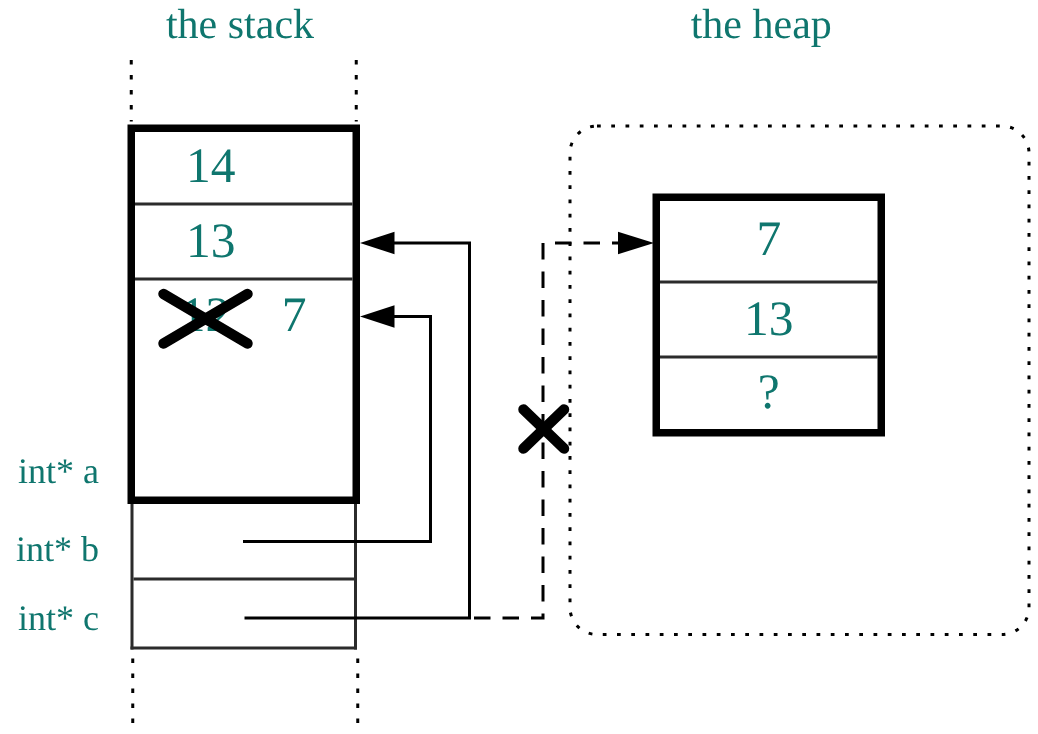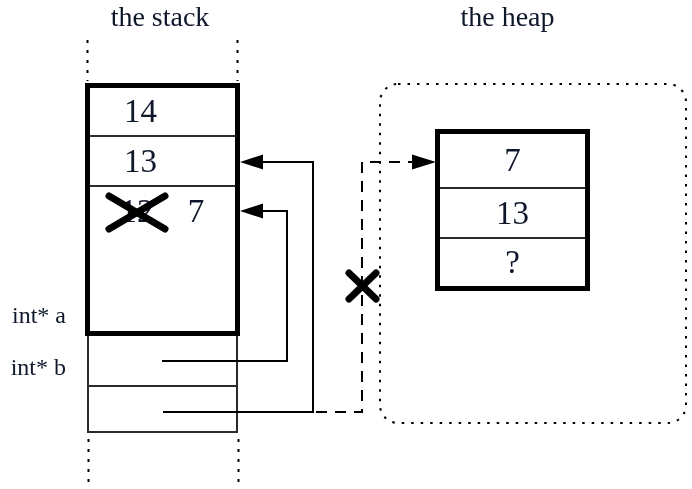--- a/index.html
+++ b/index.html
@@ -3,21 +3,21 @@
 <meta charset="utf-8">
 <style>
   * { margin: 0; padding: 0; box-sizing: border-box; }
   html, body { background: #ffffff; }
   .canvas {
     position: relative;
     width: 692px;
     height: 489px;
     background: #ffffff;
     font-family: "Liberation Serif", "DejaVu Serif", serif;
-    color: #0f172a;
+    color: #0f766e;
     overflow: hidden;
   }
   .title {
     position: absolute;
     top: 1px;
     font-size: 28px;
     text-align: center;
     white-space: nowrap;
   }
   .title-stack { left: 85px; width: 150px; }
@@ -123,20 +123,21 @@
       <span class="new-val">7</span>
     </div>
   </div>
 
   <div class="ext-cells">
     <div class="ext-divider"></div>
   </div>
 
   <div class="ptr-label lbl-a">int* a</div>
   <div class="ptr-label lbl-b">int* b</div>
+  <div class="ptr-label lbl-c">int* c</div>
 
   <div class="heap-box">
     <div class="cell h1">
       <span>7</span>
     </div>
     <div class="cell h2">
       <span>13</span>
     </div>
     <div class="cell h3">
       <span>?</span>

